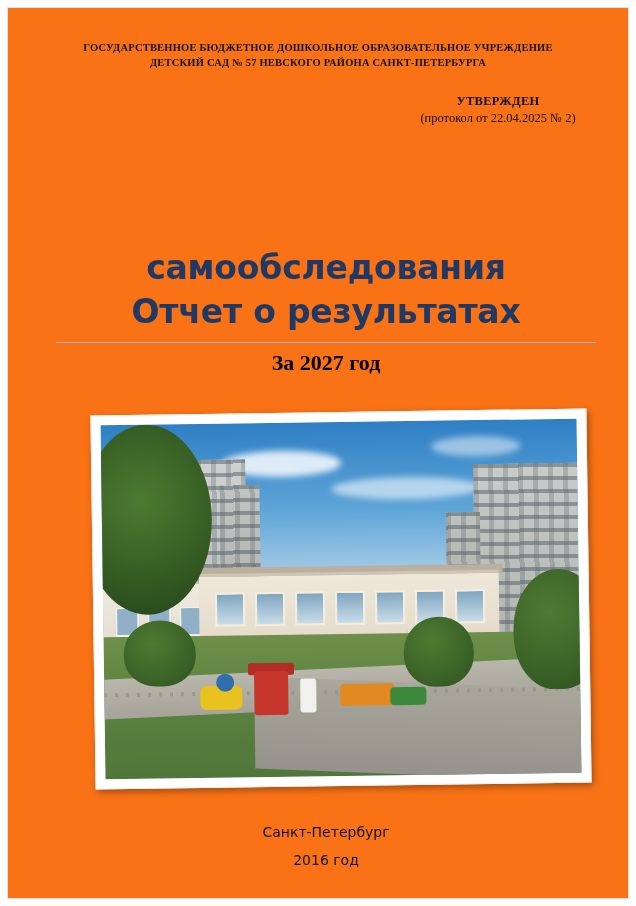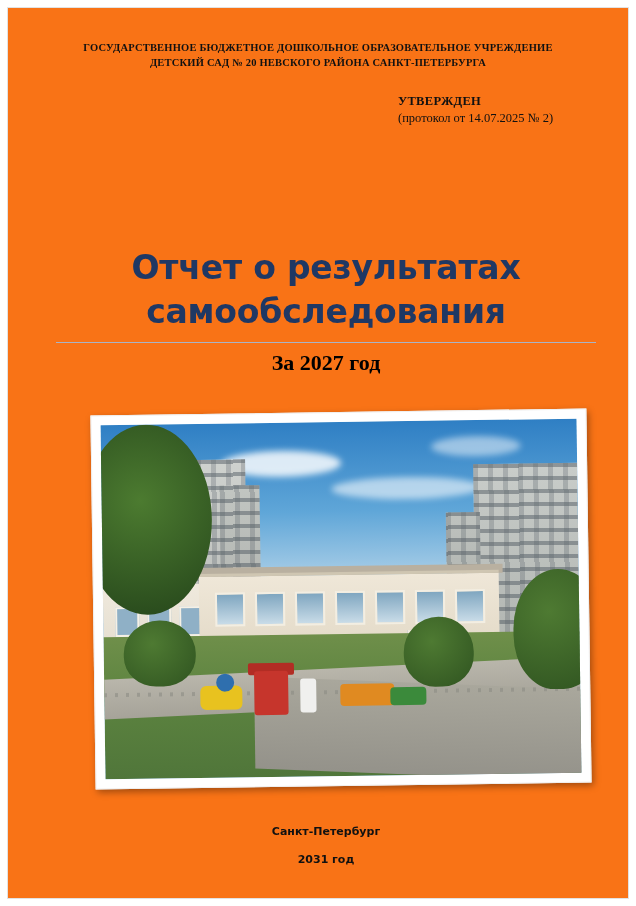--- a/index.html
+++ b/index.html
@@ -44,20 +44,21 @@
   
   .approval {
     position: absolute;
     left: 390px;
     top: 85px;
     width: 200px;
     font-family: "Liberation Serif", serif;
     font-size: 12.5px;
     line-height: 17px;
     color: #111111;
+    text-align: center;
   }
   .approval .bold {
     font-weight: bold;
     letter-spacing: 0.3px;
   }
 
   
   .title-wrap {
     position: absolute;
     left: 48px;
@@ -227,45 +228,45 @@
   }
 
   
   .footer {
     position: absolute;
     left: 48px;
     top: 810px;
     width: 540px;
     text-align: center;
     font-family: "DejaVu Sans", sans-serif;
-    font-weight: bold;
-    font-size: 11px;
+    font-weight: normal;
+    font-size: 14px;
     line-height: 28px;
     color: #111111;
   }
 </style>
 </head>
 <body>
 
 <div class="page">
   <div class="sheet">
 
     <div class="org-header">
       <div>ГОСУДАРСТВЕННОЕ БЮДЖЕТНОЕ ДОШКОЛЬНОЕ ОБРАЗОВАТЕЛЬНОЕ УЧРЕЖДЕНИЕ</div>
-      <div>ДЕТСКИЙ САД № 20 НЕВСКОГО РАЙОНА САНКТ-ПЕТЕРБУРГА</div>
+      <div>ДЕТСКИЙ САД № 57 НЕВСКОГО РАЙОНА САНКТ-ПЕТЕРБУРГА</div>
     </div>
 
     <div class="approval">
       <div class="bold">УТВЕРЖДЕН</div>
-      <div>(протокол от 14.07.2025 № 2)</div>
+      <div>(протокол от 22.04.2025 № 2)</div>
     </div>
 
     <div class="title-wrap">
+      <div class="doc-title">самообследования</div>
       <div class="doc-title">Отчет о результатах</div>
-      <div class="doc-title">самообследования</div>
     </div>
 
     <div class="rule"></div>
 
     <div class="subtitle">За 2027 год</div>
 
     <div class="photo-frame">
       <div class="photo">
         <div class="sky">
           <div class="cloud c1"></div>
@@ -328,17 +329,17 @@
         <div class="toy toy-red-roof"></div>
         <div class="toy toy-red"></div>
         <div class="toy toy-white"></div>
         <div class="toy toy-orange"></div>
         <div class="toy toy-green"></div>
       </div>
     </div>
 
     <div class="footer">
       <div>Санкт-Петербург</div>
-      <div>2031 год</div>
+      <div>2016 год</div>
     </div>
 
   </div>
 </div>
 
 </body></html>

